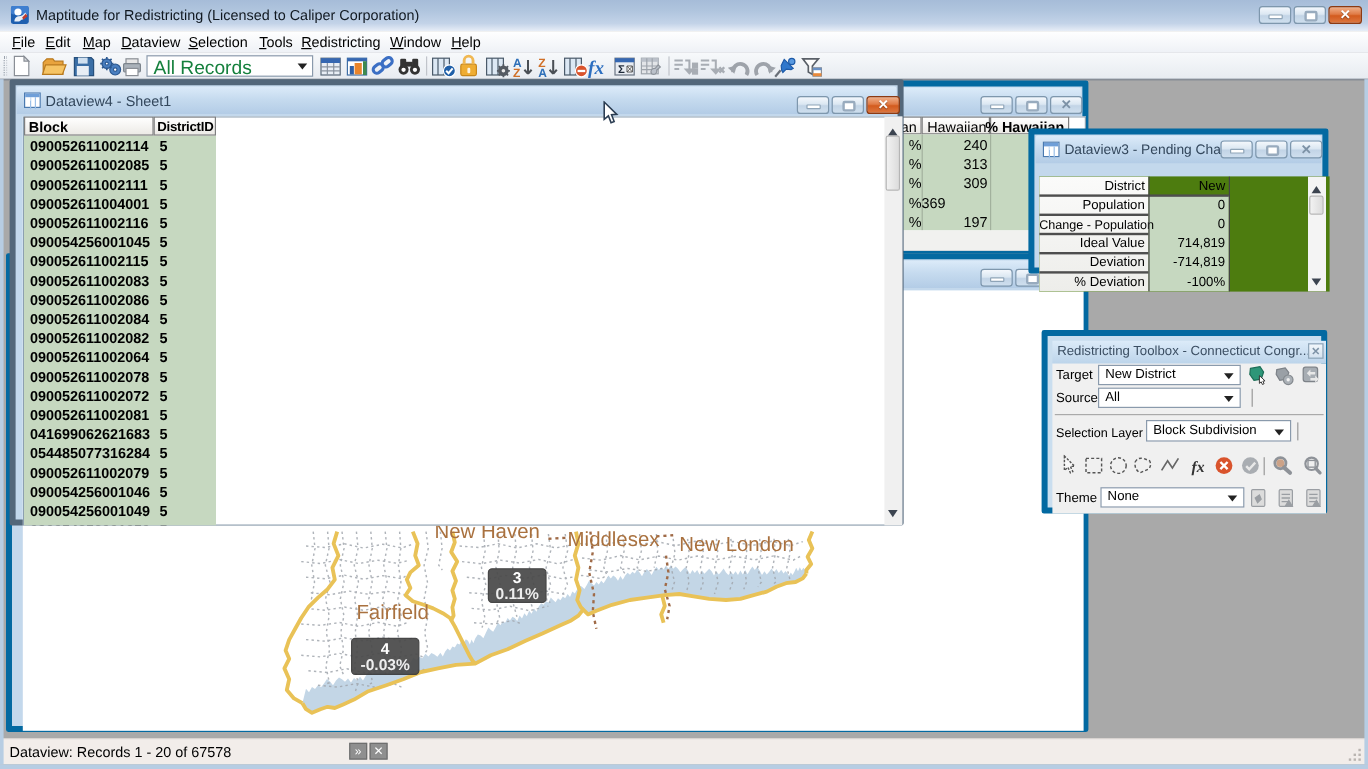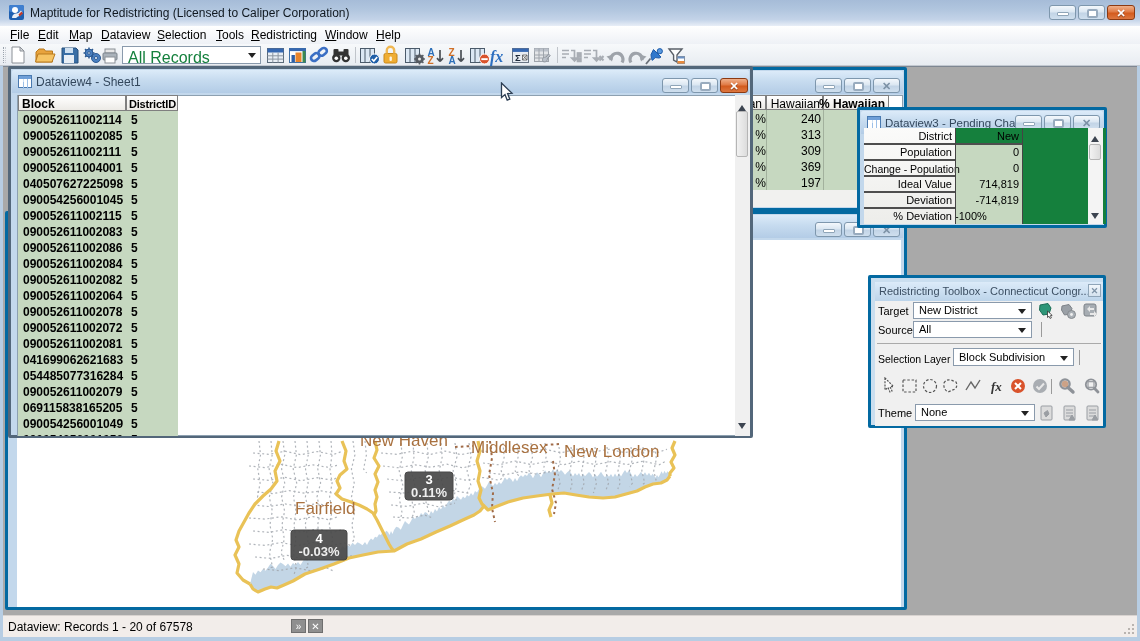--- a/index.html
+++ b/index.html
@@ -7,21 +7,21 @@
 #titlebar{left:0;top:0;width:1140px;height:26px;background:linear-gradient(#a6bcd8 0%,#b0c5de 35%,#c3d3e8 75%,#e8eef7 100%)}
 #title-text{left:30px;top:6px;color:#101820;font-size:12px}
 #menubar{left:0;top:26px;width:1140px;height:18px;background:linear-gradient(#ffffff,#eef1f6)}
 .menu{top:28px;color:#000;font-size:12px}
 #toolbar{left:0;top:44px;width:1140px;height:22px;background:linear-gradient(#f7f9fb,#e8ecf1);border-bottom:1px solid #c2c8d0}
 #combo{left:122px;top:46px;width:139px;height:18px;background:#fff;border:1px solid #8a9aac}
 #combo span{position:absolute;left:5px;top:2px;font-size:16px;color:#15803d}
 #combo .arr{position:absolute;right:4px;top:6px;width:0;height:0;border:4px solid transparent;border-top:5px solid #222}
 #mdi{left:3px;top:66px;width:1134px;height:549px;background:#a9a9a9;overflow:hidden}
 
-.win{position:absolute;background:#c3d8ec;border:3px solid #0369a1;border-radius:2px}
+.win{position:absolute;background:#c3d8ec;border:5px solid #0369a1;border-radius:2px}
 .wtitle{position:absolute;left:1px;right:1px;top:1px;height:23px;background:linear-gradient(#dcebf9 0%,#c6dbef 45%,#b3cce6 100%);border-radius:2px 2px 0 0}
 .wtitle .txt{position:absolute;left:24px;top:5px;font-size:12px;color:#33475c}
 .capbtn{position:absolute;width:27px;height:15px;border:1px solid #7e97ad;border-radius:3px;background:linear-gradient(#f4f8fc 0%,#dbe7f2 45%,#c2d4e6 55%,#cfdfee 100%)}
 .capbtn .bar{position:absolute;left:7px;top:6px;width:12px;height:4px;background:#fff;border:1px solid #8fa5b8;border-radius:1px}
 .capbtn .box{position:absolute;left:8px;top:3px;width:11px;height:9px;background:#fff;border:2px solid #98abbe;border-radius:2px}
 .capbtn .xx{position:absolute;left:0;top:0px;width:100%;text-align:center;font-size:11px;font-weight:bold;color:#7d92a6;line-height:14px}
 .capbtn.close-act{background:linear-gradient(#f0b08a 0%,#e07b46 45%,#d35b1e 55%,#dd7740 100%);border-color:#8c3a12}
 .capbtn.close-act .xx{color:#fff;text-shadow:0 1px 1px rgba(0,0,0,.4)}
 .tblicon{position:absolute;left:6px;top:5px;width:14px;height:13px;background:#fff;border:1px solid #4a7ab0}
 .tblicon::before{content:"";position:absolute;left:0;top:0;width:100%;height:3px;background:#6f9fd8}
@@ -339,56 +339,56 @@
     <div class="abs" style="left:157px;top:15px;width:1px;height:80px;background:rgba(0,0,0,.18)"></div>
     <div class="abs" style="left:214px;top:15px;width:1px;height:80px;background:rgba(0,0,0,.18)"></div>
     <div class="row" style="left:0;top:17px;width:157px;text-align:right">%</div>
     <div class="row" style="left:0;top:33px;width:157px;text-align:right">%</div>
     <div class="row" style="left:0;top:49px;width:157px;text-align:right">%</div>
     <div class="row" style="left:0;top:65px;width:157px;text-align:right">%</div>
     <div class="row" style="left:0;top:81px;width:157px;text-align:right">%</div>
     <div class="row" style="left:157px;top:17px;width:55px;text-align:right">240</div>
     <div class="row" style="left:157px;top:33px;width:55px;text-align:right">313</div>
     <div class="row" style="left:157px;top:49px;width:55px;text-align:right">309</div>
-    <div class="row" style="left:157px;top:65px;width:55px;text-align:right">369</div>
+    <div class="row" style="left:157px;top:65px;width:55px;">369</div>
     <div class="row" style="left:157px;top:81px;width:55px;text-align:right">197</div>
     <div class="abs" style="left:0;top:95px;width:280px;height:17px;background:#f1f1ef"></div>
   </div>
 </div>
 
 <div class="win" style="left:857px;top:107px;width:250px;height:121px">
   <div class="wtitle">
       <div class="tblicon"></div>
       <span class="txt" style="font-size:11.5px;top:6px">Dataview3 - Pending Cha...</span>
     </div>
   <div class="capbtn" style="left:155px;top:5px">
       <div class="bar"></div>
     </div>
   <div class="capbtn" style="left:184px;top:5px">
       <div class="box"></div>
     </div>
   <div class="capbtn" style="left:213px;top:5px">
       <div class="xx">✕</div>
     </div>
-  <div class="abs" style="left:4px;top:18px;width:242px;height:96px;background:#15803d;overflow:hidden;font-size:11px" id="dv3body">
+  <div class="abs" style="left:4px;top:35px;width:242px;height:96px;background:#4d7c0f;overflow:hidden;font-size:11px" id="dv3body">
     <div class="grn abs" style="left:91px;top:16px;width:67px;height:80px"></div>
     <div class="abs" style="left:0;top:0;width:91px;height:96px;background:linear-gradient(#fbfbfa,#ededea)"></div>
     <div class="abs" style="left:91px;top:16px;width:67px;height:80px"></div>
     <div class="row" style="left:0;top:2px;width:88px;text-align:right">District</div>
     <div class="row" style="left:0;top:18px;width:88px;text-align:right">Population</div>
     <div class="row" style="left:0;top:35px;width:88px;text-align:right;font-size:10.5px">Change - Population</div>
     <div class="row" style="left:0;top:50px;width:88px;text-align:right">Ideal Value</div>
     <div class="row" style="left:0;top:66px;width:88px;text-align:right">Deviation</div>
     <div class="row" style="left:0;top:82px;width:88px;text-align:right">% Deviation</div>
     <div class="row" style="left:91px;top:2px;width:64px;text-align:right">New</div>
     <div class="row" style="left:91px;top:18px;width:64px;text-align:right">0</div>
     <div class="row" style="left:91px;top:34px;width:64px;text-align:right">0</div>
     <div class="row" style="left:91px;top:50px;width:64px;text-align:right">714,819</div>
     <div class="row" style="left:91px;top:66px;width:64px;text-align:right">-714,819</div>
-    <div class="row" style="left:91px;top:82px;width:64px;">-100%</div>
+    <div class="row" style="left:91px;top:82px;width:64px;text-align:right">-100%</div>
     <div class="abs" style="left:0;top:15px;width:158px;height:2px;background:#4e4e4e"></div>
     <div class="abs" style="left:0;top:31px;width:91px;height:2px;background:#4e4e4e"></div>
     <div class="abs" style="left:0;top:47px;width:91px;height:2px;background:#4e4e4e"></div>
     <div class="abs" style="left:0;top:63px;width:91px;height:2px;background:#4e4e4e"></div>
     <div class="abs" style="left:0;top:79px;width:91px;height:2px;background:#4e4e4e"></div>
     <div class="abs" style="left:91px;top:0;width:1px;height:96px;background:#444"></div>
     <div class="abs" style="left:158px;top:0;width:1px;height:96px;background:#444"></div>
     <div class="sb" style="left:224px;top:0;width:15px;height:96px;background:#f4f4f4">
       <div class="sbarr" style="left:3px;top:4px;border:4.5px solid transparent;border-bottom:6px solid #3c4450"></div>
       <div class="sbthumb" style="top:16px;width:12px;height:16px"></div>
@@ -421,21 +421,21 @@
       </div>
     <div id="dv4rows" style="position:absolute;left:0;top:16px;width:300px;height:325px;font-weight:bold;overflow:hidden">
       <div class="row" style="left:6px;top:2px">090052611002114</div>
         <div class="row" style="left:114px;top:2px">5</div>
       <div class="row" style="left:6px;top:18px">090052611002085</div>
         <div class="row" style="left:114px;top:18px">5</div>
       <div class="row" style="left:6px;top:34px">090052611002111</div>
         <div class="row" style="left:114px;top:34px">5</div>
       <div class="row" style="left:6px;top:50px">090052611004001</div>
         <div class="row" style="left:114px;top:50px">5</div>
-      <div class="row" style="left:6px;top:66px">040507627225098</div>
+      <div class="row" style="left:6px;top:66px">090052611002116</div>
         <div class="row" style="left:114px;top:66px">5</div>
       <div class="row" style="left:6px;top:82px">090054256001045</div>
         <div class="row" style="left:114px;top:82px">5</div>
       <div class="row" style="left:6px;top:98px">090052611002115</div>
         <div class="row" style="left:114px;top:98px">5</div>
       <div class="row" style="left:6px;top:114px">090052611002083</div>
         <div class="row" style="left:114px;top:114px">5</div>
       <div class="row" style="left:6px;top:130px">090052611002086</div>
         <div class="row" style="left:114px;top:130px">5</div>
       <div class="row" style="left:6px;top:146px">090052611002084</div>
@@ -449,21 +449,21 @@
       <div class="row" style="left:6px;top:210px">090052611002072</div>
         <div class="row" style="left:114px;top:210px">5</div>
       <div class="row" style="left:6px;top:226px">090052611002081</div>
         <div class="row" style="left:114px;top:226px">5</div>
       <div class="row" style="left:6px;top:242px">041699062621683</div>
         <div class="row" style="left:114px;top:242px">5</div>
       <div class="row" style="left:6px;top:258px">054485077316284</div>
         <div class="row" style="left:114px;top:258px">5</div>
       <div class="row" style="left:6px;top:274px">090052611002079</div>
         <div class="row" style="left:114px;top:274px">5</div>
-      <div class="row" style="left:6px;top:290px">069115838165205</div>
+      <div class="row" style="left:6px;top:290px">090054256001046</div>
         <div class="row" style="left:114px;top:290px">5</div>
       <div class="row" style="left:6px;top:306px">090054256001049</div>
         <div class="row" style="left:114px;top:306px">5</div>
       <div class="row" style="left:6px;top:322px">090054256001050</div>
         <div class="row" style="left:114px;top:322px">5</div>
     </div>
     <div class="sb" style="left:718px;top:0;width:15px;height:341px">
       <div class="sbarr" style="left:3px;top:6px;border:4.5px solid transparent;border-bottom:6px solid #3c4450"></div>
       <div class="sbthumb" style="top:16px;width:12px;height:46px"></div>
       <div class="sbarr" style="left:3px;top:328px;border:4.5px solid transparent;border-top:6px solid #3c4450"></div>

